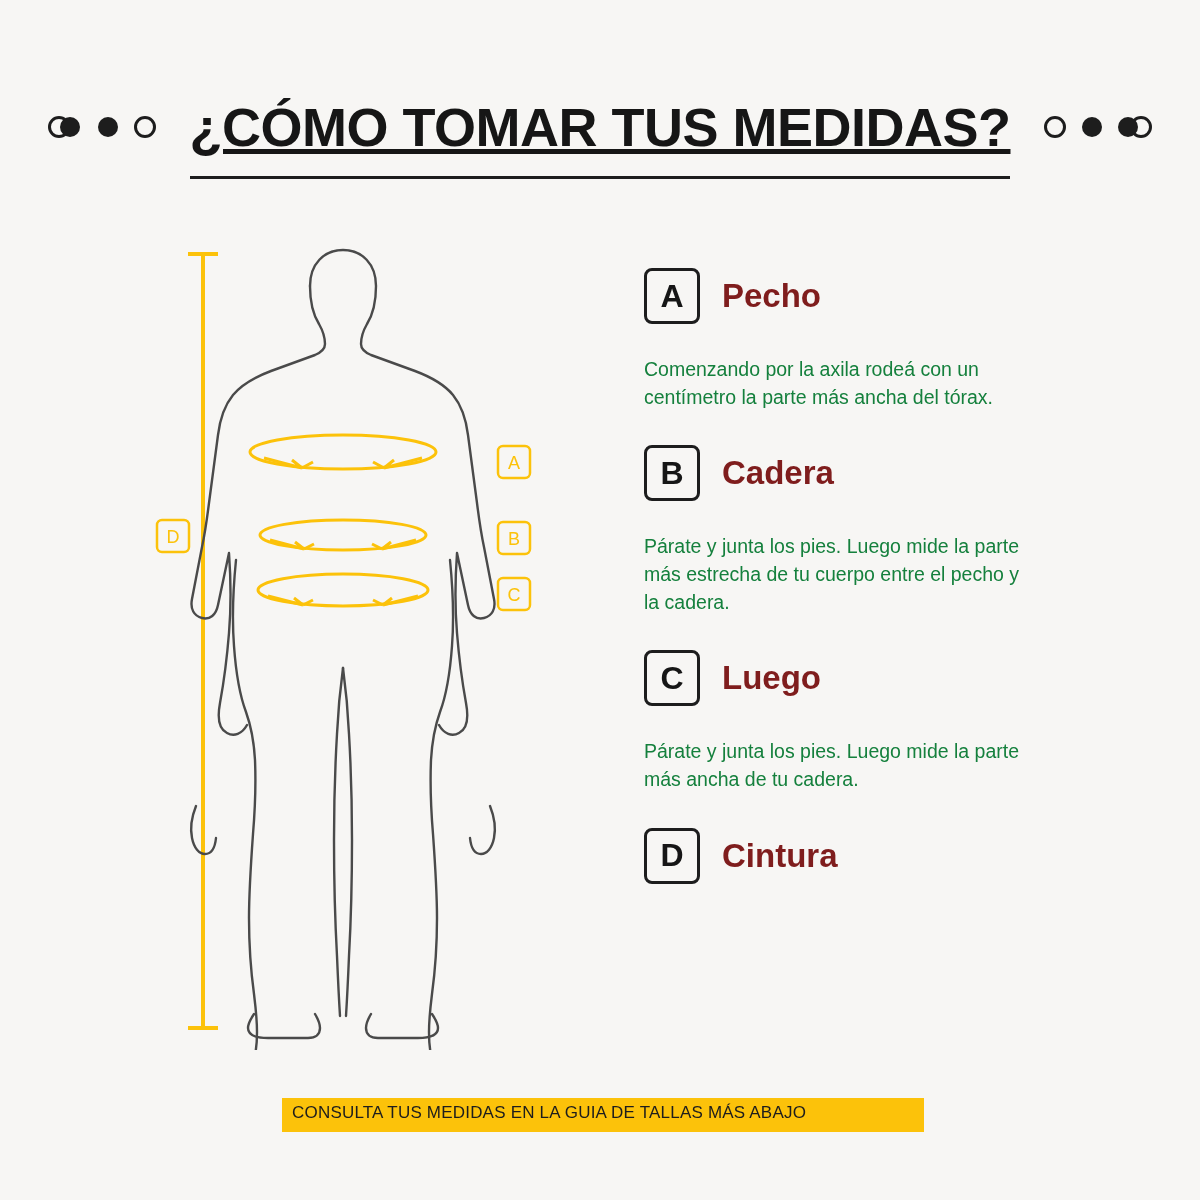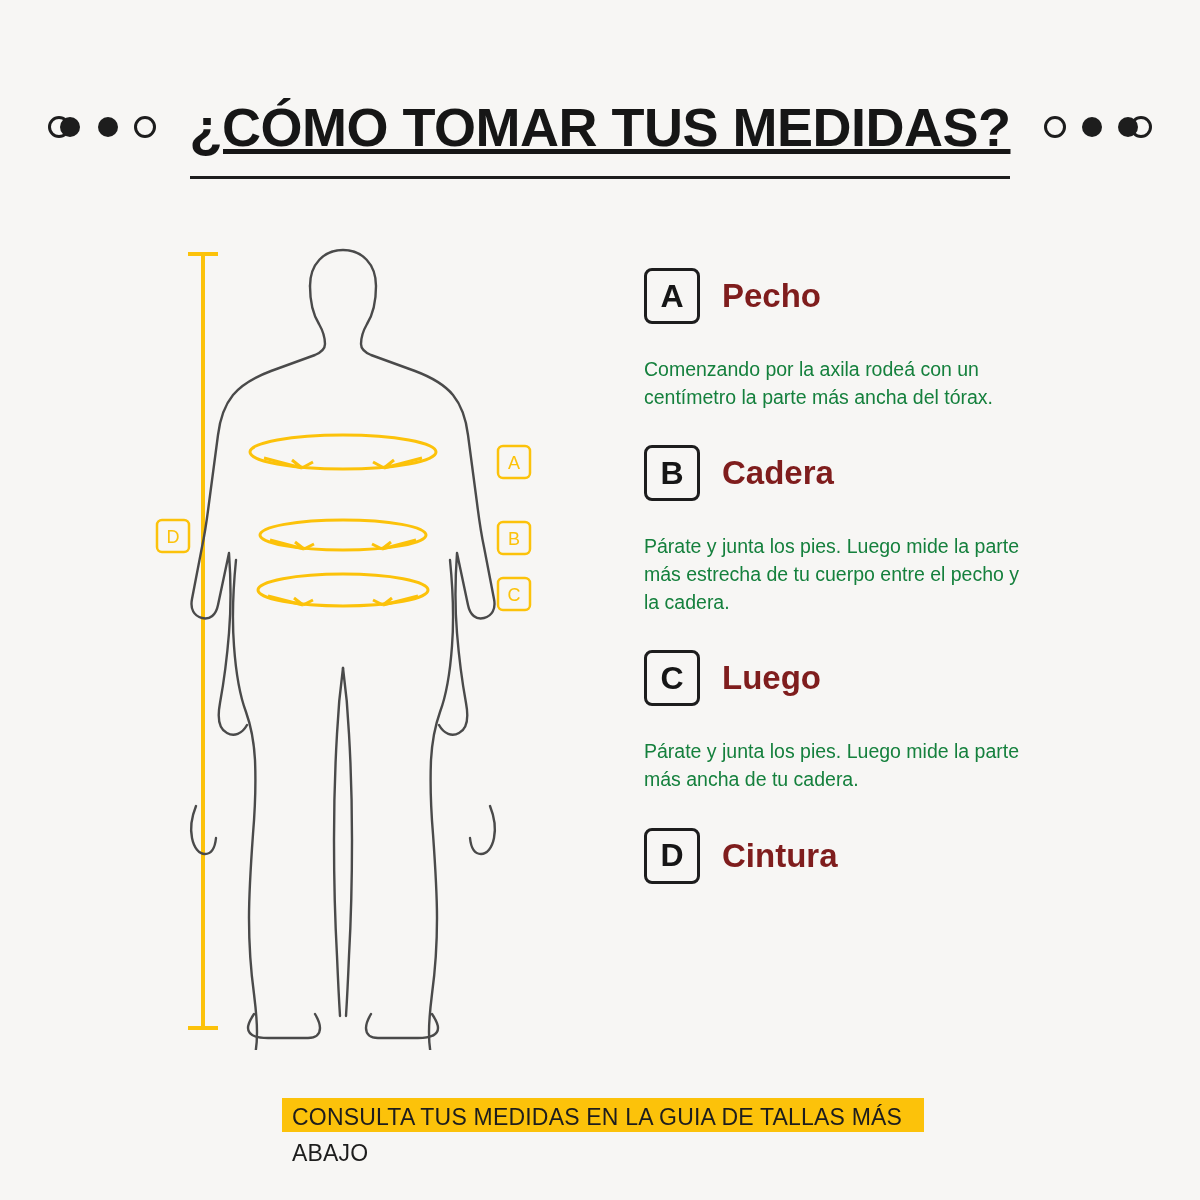--- a/index.html
+++ b/index.html
@@ -160,21 +160,21 @@
     width: 642px;
     height: 34px;
     background: #fcc20a;
     display: block;
   }
   .footer-text {
     position: absolute;
     left: 292px;
     top: 1100px;
     width: 620px;
-    font-size: 23px;
+    font-size: 17px;
     line-height: 1.55;
     color: #1d1d1d;
     letter-spacing: 0.2px;
   }
 </style>
 </head>
 <body>
 
 <div class="page">
 

